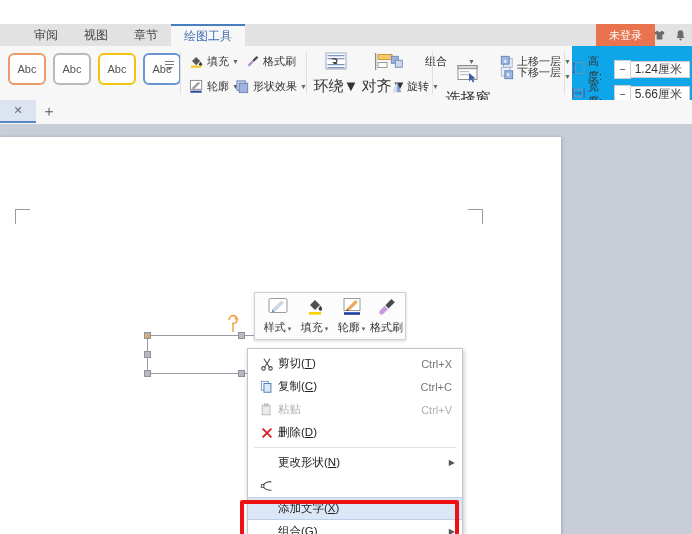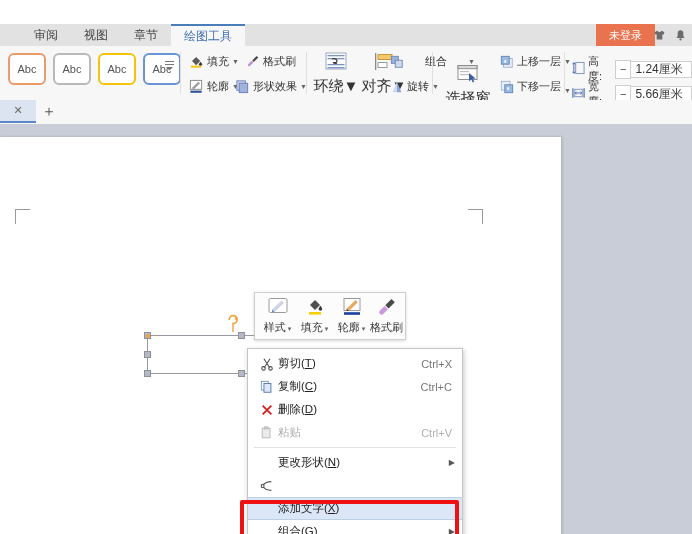--- a/index.html
+++ b/index.html
@@ -16,21 +16,21 @@
   .menu-tabs{position:absolute;left:0;top:0;height:22px;display:flex;align-items:flex-end;}
   .menu-tab{height:22px;line-height:22px;padding:0 13px;font-size:12px;color:#444;white-space:nowrap;}
   .menu-tab.first{padding-left:0;width:8px;overflow:hidden;}
   .menu-tab.active{background:#f7f7f7;color:#3f6fb5;border-top:2px solid #4a7ebb;line-height:20px;height:20px;}
   .login-btn{position:absolute;right:37px;top:0;height:22px;line-height:22px;
     background:#e8734e;color:#fff;font-size:11px;padding:0 13px;}
   .tray{position:absolute;right:0;top:0;height:22px;display:flex;align-items:center;gap:8px;padding-right:5px;}
   .tray svg{display:block;}
 
   
-  .ribbon{position:absolute;left:0;top:22px;width:692px;height:54px;background:#f7f7f7;border-bottom:1px solid #dcdcdc;}
+  .ribbon{position:absolute;left:0;top:22px;width:572px;height:54px;background:#f7f7f7;border-bottom:1px solid #dcdcdc;}
   .rib-sep{position:absolute;top:6px;width:1px;height:42px;background:#e0e0e0;}
 
   .styles-row{position:absolute;left:8px;top:7px;display:flex;gap:7px;}
   .style-box{width:34px;height:28px;border-radius:6px;border:2px solid #aaa;background:#fff;
     display:flex;align-items:center;justify-content:center;font-size:11px;color:#555;}
   .style-more{position:absolute;left:163px;top:14px;width:12px;text-align:center;font-size:9px;color:#666;line-height:9px;}
 
   .cmd{position:absolute;display:flex;align-items:center;font-size:11px;color:#333;white-space:nowrap;}
   .cmd .ic{display:inline-flex;align-items:center;justify-content:center;margin-right:3px;}
   .cmd .caret{margin-left:3px;font-size:7px;color:#666;}
@@ -252,21 +252,21 @@
       <span class="ic">
         <svg width="14" height="14" viewBox="0 0 16 16">
             <rect x="4" y="4" width="10" height="10" fill="#e8eef9" stroke="#9fb0cf"></rect>
             <rect x="1.5" y="1.5" width="9" height="9" fill="#9bb9e3" stroke="#5f7fb5"></rect>
             <path d="M4.5 7.5 L6 5.2 L7.5 7.5 L6.7 7.5 L6.7 9.2 L5.3 9.2 L5.3 7.5 Z" fill="#fff"></path>
           </svg>
       </span>
       <span>上移一层</span>
       <span class="caret">▼</span>
     </div>
-    <div class="cmd" style="left:500px;top:33px;align-items:flex-end;">
+    <div class="cmd" style="left:500px;top:19px;align-items:flex-end;">
       <span class="ic">
         <svg width="14" height="14" viewBox="0 0 16 16">
             <rect x="1.5" y="1.5" width="10" height="10" fill="#e8eef9" stroke="#9fb0cf"></rect>
             <rect x="5.5" y="5.5" width="9" height="9" fill="#9bb9e3" stroke="#5f7fb5"></rect>
             <path d="M8.5 8 L9.9 8 L9.9 9.8 L10.8 9.8 L9.3 12.1 L7.8 9.8 L8.5 9.8 Z" fill="#fff"></path>
           </svg>
       </span>
       <span>下移一层</span>
       <span class="caret">▼</span>
     </div>
@@ -387,38 +387,38 @@
         <div class="ctxitem">
           <span class="icw">
             <svg width="14" height="14" viewBox="0 0 16 16">
               <rect x="1.5" y="1.5" width="8" height="10" fill="#fff" stroke="#6f8fc2"></rect>
               <rect x="4.5" y="4" width="8" height="10" fill="#dce7f7" stroke="#4a71ad"></rect>
             </svg>
           </span>
           <span class="lab">复制(<u>C</u>)</span>
           <span class="acc">Ctrl+C</span>
         </div>
-        <div class="ctxitem">
-          <span class="icw">
-            <svg width="14" height="14" viewBox="0 0 16 16">
-              <path d="M3 3 L13 13 M13 3 L3 13" stroke="#d92020" stroke-width="2.1" fill="none"></path>
-            </svg>
-          </span>
-          <span class="lab">删除(<u>D</u>)</span>
-          <span class="acc"></span>
-        </div>
         <div class="ctxitem disabled">
           <span class="icw">
             <svg width="14" height="14" viewBox="0 0 16 16">
               <rect x="2.5" y="2.5" width="9" height="11" fill="#ebebeb" stroke="#b5b5b5"></rect>
               <rect x="5" y="1" width="4" height="2.4" fill="#d4d4d4" stroke="#b5b5b5"></rect>
             </svg>
           </span>
           <span class="lab">粘贴</span>
           <span class="acc">Ctrl+V</span>
+        </div>
+        <div class="ctxitem">
+          <span class="icw">
+            <svg width="14" height="14" viewBox="0 0 16 16">
+              <path d="M3 3 L13 13 M13 3 L3 13" stroke="#d92020" stroke-width="2.1" fill="none"></path>
+            </svg>
+          </span>
+          <span class="lab">删除(<u>D</u>)</span>
+          <span class="acc"></span>
         </div>
         <div class="ctxsep"></div>
         <div class="ctxitem">
           <span class="icw"></span>
           <span class="lab">更改形状(<u>N</u>)</span>
           <span class="acc"></span>
           <span class="arr">▶</span>
         </div>
         <div class="ctxitem">
           <span class="icw">

